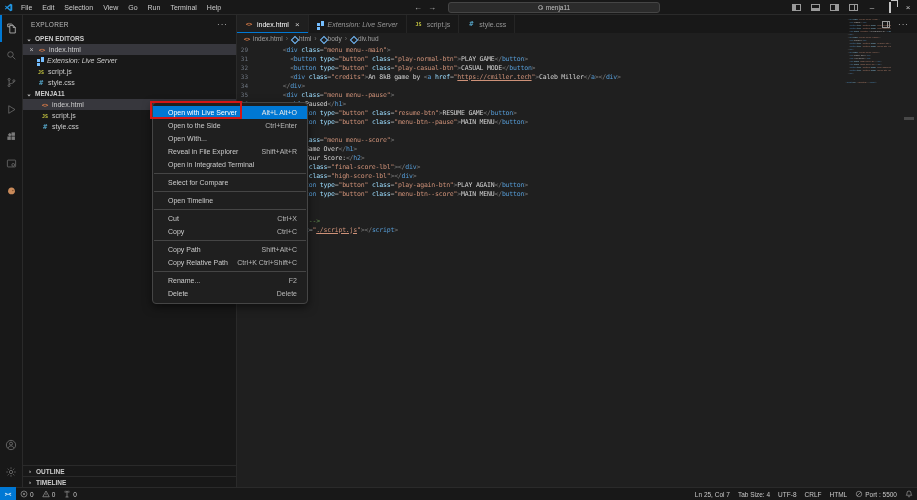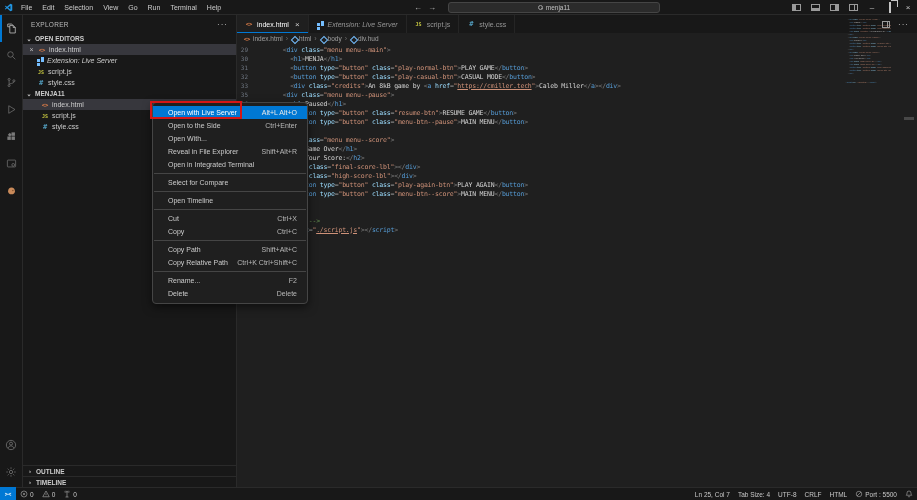--- a/index.html
+++ b/index.html
@@ -334,34 +334,34 @@
             <span class="fico sym"></span>
             <span>div.hud</span>
           </span>
         </div>
       <div class="code-area" id="codeArea">
           <div class="code-line">
             <span class="gutter">29</span>
             <span class="line-content"><span class="tok-g">        &lt;</span><span class="tok-t">div</span><span class="tok-x"> </span><span class="tok-a">class</span><span class="tok-g">=</span><span class="tok-s">"menu menu--main"</span><span class="tok-g">&gt;</span></span>
           </div>
           <div class="code-line">
-            <span class="gutter">30</span>
-            <span class="line-content"><span class="tok-g">          &lt;</span><span class="tok-t">h1</span><span class="tok-g">&gt;</span><span class="tok-x">MENJA</span><span class="tok-g">&lt;/</span><span class="tok-t">h1</span><span class="tok-g">&gt;</span></span>
-          </div>
-          <div class="code-line">
             <span class="gutter">31</span>
             <span class="line-content"><span class="tok-g">          &lt;</span><span class="tok-t">button</span><span class="tok-x"> </span><span class="tok-a">type</span><span class="tok-g">=</span><span class="tok-s">"button"</span><span class="tok-x"> </span><span class="tok-a">class</span><span class="tok-g">=</span><span class="tok-s">"play-normal-btn"</span><span class="tok-g">&gt;</span><span class="tok-x">PLAY GAME</span><span class="tok-g">&lt;/</span><span class="tok-t">button</span><span class="tok-g">&gt;</span></span>
           </div>
           <div class="code-line">
             <span class="gutter">32</span>
             <span class="line-content"><span class="tok-g">          &lt;</span><span class="tok-t">button</span><span class="tok-x"> </span><span class="tok-a">type</span><span class="tok-g">=</span><span class="tok-s">"button"</span><span class="tok-x"> </span><span class="tok-a">class</span><span class="tok-g">=</span><span class="tok-s">"play-casual-btn"</span><span class="tok-g">&gt;</span><span class="tok-x">CASUAL MODE</span><span class="tok-g">&lt;/</span><span class="tok-t">button</span><span class="tok-g">&gt;</span></span>
           </div>
           <div class="code-line">
             <span class="gutter">33</span>
             <span class="line-content"><span class="tok-g">          &lt;</span><span class="tok-t">div</span><span class="tok-x"> </span><span class="tok-a">class</span><span class="tok-g">=</span><span class="tok-s">"credits"</span><span class="tok-g">&gt;</span><span class="tok-x">An 8kB game by </span><span class="tok-g">&lt;</span><span class="tok-t">a</span><span class="tok-x"> </span><span class="tok-a">href</span><span class="tok-g">=</span><span class="tok-s">"</span><span class="tok-l">https://cmiller.tech</span><span class="tok-s">"</span><span class="tok-g">&gt;</span><span class="tok-x">Caleb Miller</span><span class="tok-g">&lt;/</span><span class="tok-t">a</span><span class="tok-g">&gt;&lt;/</span><span class="tok-t">div</span><span class="tok-g">&gt;</span></span>
+          </div>
+          <div class="code-line">
+            <span class="gutter">34</span>
+            <span class="line-content"><span class="tok-g">        &lt;/</span><span class="tok-t">div</span><span class="tok-g">&gt;</span></span>
           </div>
           <div class="code-line">
             <span class="gutter">35</span>
             <span class="line-content"><span class="tok-g">        &lt;</span><span class="tok-t">div</span><span class="tok-x"> </span><span class="tok-a">class</span><span class="tok-g">=</span><span class="tok-s">"menu menu--pause"</span><span class="tok-g">&gt;</span></span>
           </div>
           <div class="code-line">
             <span class="gutter">36</span>
             <span class="line-content"><span class="tok-g">          &lt;</span><span class="tok-t">h1</span><span class="tok-g">&gt;</span><span class="tok-x">Paused</span><span class="tok-g">&lt;/</span><span class="tok-t">h1</span><span class="tok-g">&gt;</span></span>
           </div>
           <div class="code-line">

